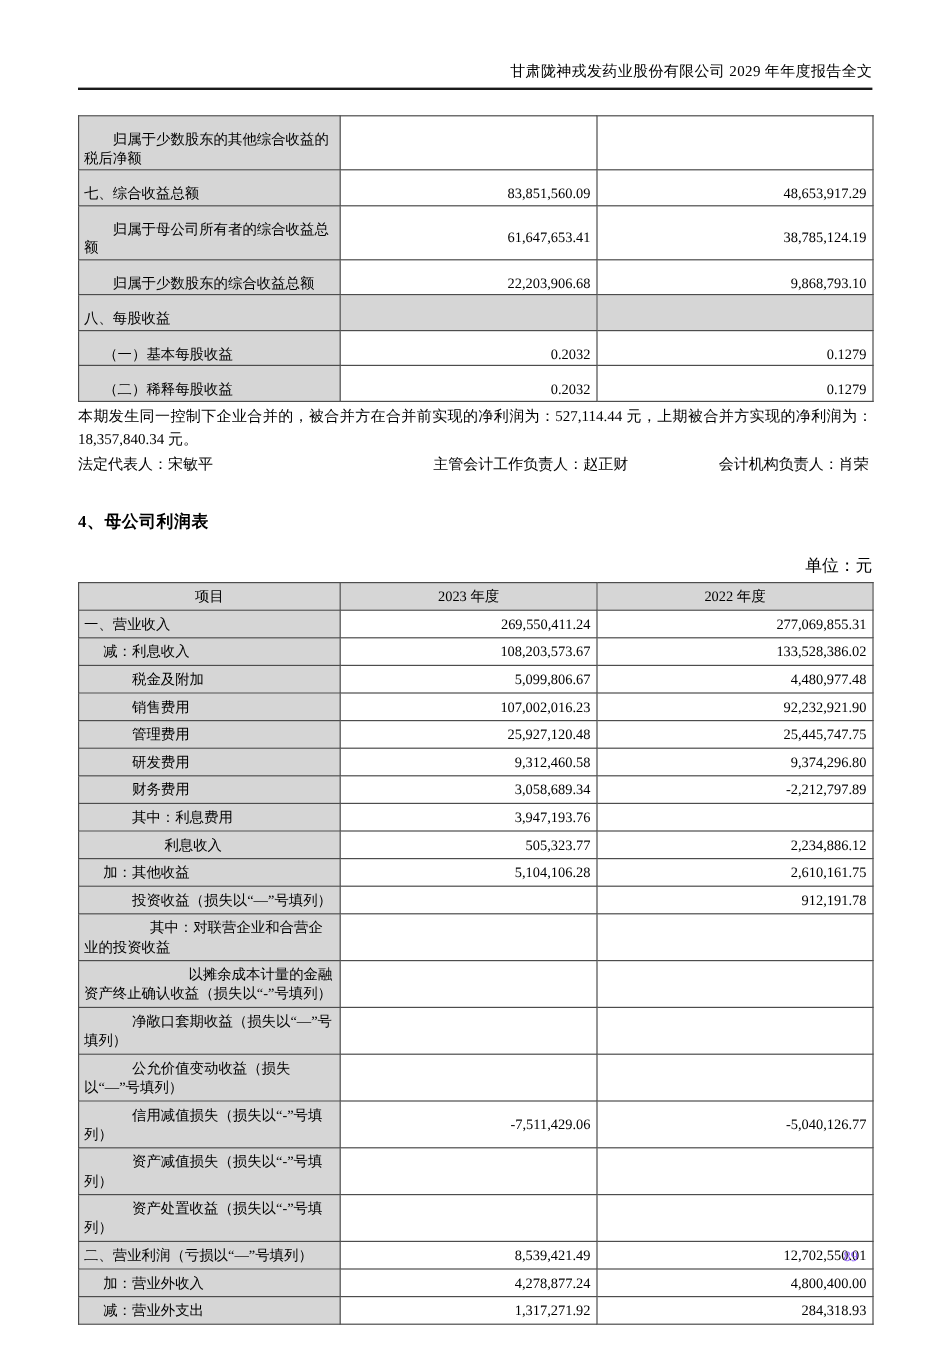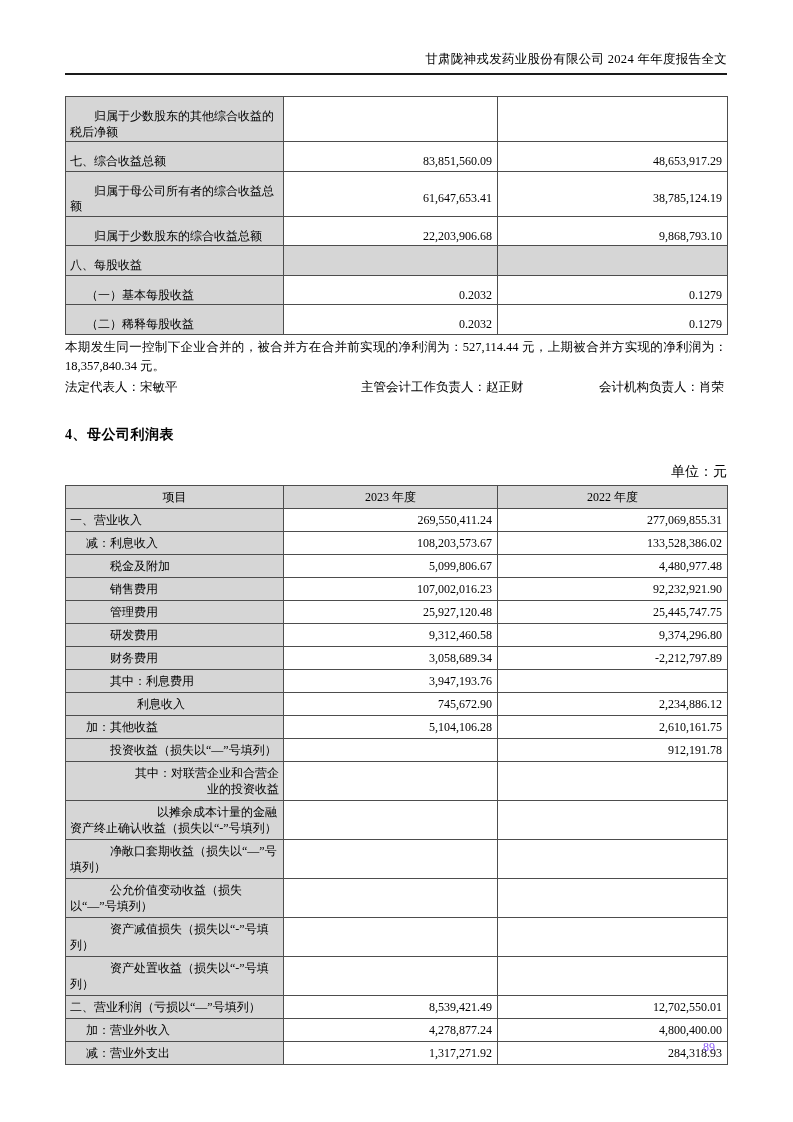--- a/index.html
+++ b/index.html
@@ -35,21 +35,21 @@
   .ftable td { padding-top:12px; padding-bottom:1px; height:16px; line-height:15.5px; }
   
   .mtable { margin-top:3px; }
   .mtable td { height:15px; padding-top:3px; padding-bottom:3px; }
 
   
   .i0 { text-indent:0; }
   .i1 { text-indent:16px; }
   .i2 { text-indent:24px; }
   .i3 { text-indent:40px; }
-  .i4 { text-indent:55px;text-align:right; }
+  .i4 { text-indent:55px; }
   .i5 { text-indent:67px; }
   .i6 { text-indent:87px;margin-top:24px; }
 
   .ftable { margin-top:21px; }
 
   .merger-note {
     margin-top:3px; font-size:12.5px; line-height:19.5px;
     text-align:justify;
   }
   .signatures {
@@ -74,21 +74,21 @@
     font-size:12px; color:#8b5cf6;
   }
 </style>
 </head>
 <body>
 
 <div class="page">
   <div class="content">
 
     <div class="doc-header">
-      <span>甘肃陇神戎发药业股份有限公司 2024 年年度报告全文</span>
+      <span>甘肃陇神戎发药业股份有限公司 2029 年年度报告全文</span>
     </div>
 
     <table class="ftable">
       <colgroup>
           <col class="c1">
           <col class="c2">
           <col class="c3">
         </colgroup>
       <tbody>
           <tr>
@@ -190,21 +190,21 @@
     <td class="val">3,058,689.34</td>
     <td class="val">-2,212,797.89</td>
   </tr>
           <tr>
     <td class="lbl i3">其中：利息费用</td>
     <td class="val">3,947,193.76</td>
     <td class="val"></td>
   </tr>
           <tr>
     <td class="lbl i5">利息收入</td>
-    <td class="val">745,672.90</td>
+    <td class="val">505,323.77</td>
     <td class="val">2,234,886.12</td>
   </tr>
           <tr>
     <td class="lbl i1">加：其他收益</td>
     <td class="val">5,104,106.28</td>
     <td class="val">2,610,161.75</td>
   </tr>
           <tr>
     <td class="lbl i3">投资收益（损失以“—”号填列）</td>
     <td class="val"></td>
@@ -224,20 +224,25 @@
     <td class="lbl i3">净敞口套期收益（损失以“—”号填列）</td>
     <td class="val"></td>
     <td class="val"></td>
   </tr>
           <tr>
     <td class="lbl i3">公允价值变动收益（损失以“—”号填列）</td>
     <td class="val"></td>
     <td class="val"></td>
   </tr>
           <tr>
+    <td class="lbl i3">信用减值损失（损失以“-”号填列）</td>
+    <td class="val">-7,511,429.06</td>
+    <td class="val">-5,040,126.77</td>
+  </tr>
+          <tr>
     <td class="lbl i3">资产减值损失（损失以“-”号填列）</td>
     <td class="val"></td>
     <td class="val"></td>
   </tr>
           <tr>
     <td class="lbl i3">资产处置收益（损失以“-”号填列）</td>
     <td class="val"></td>
     <td class="val"></td>
   </tr>
           <tr>

